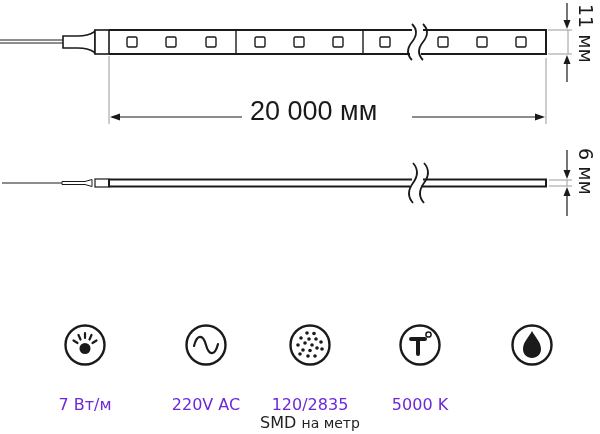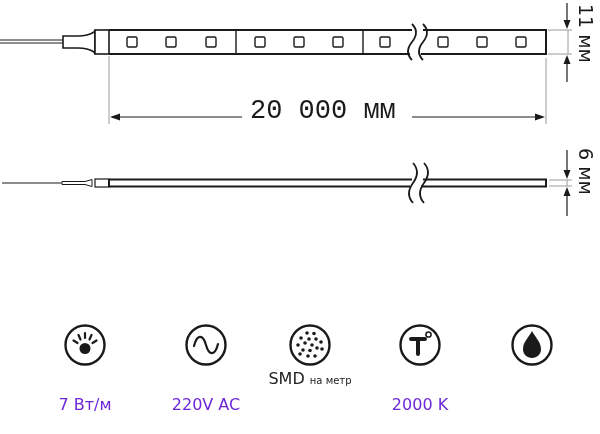--- a/index.html
+++ b/index.html
@@ -1,29 +1,29 @@
 <!DOCTYPE html>
 <html><head>
 <meta charset="utf-8">
 <style>
   html, body { margin: 0; padding: 0; background: #ffffff; }
   body { width: 600px; height: 434px; position: relative; overflow: hidden;
          font-family: "DejaVu Sans", sans-serif; color: #222; }
   #diagram { position: absolute; left: 0; top: 0; width: 600px; height: 300px; }
-  .dim-text { position: absolute; font-family: Liberation Mono, monospace; color: #1a1a1a; white-space: nowrap; }
+  .dim-text { position: absolute; font-family: Liberation Sans, sans-serif; color: #1a1a1a; white-space: nowrap; }
   .len-label { left: 244px; top: 96px; font-size: 27px; line-height: 30px; background: #fff; padding: 0 6px; }
   .vert-label { position: absolute; font-size: 19px; line-height: 20px; transform-origin: left top;
                 transform: rotate(90deg); white-space: nowrap; color: #1a1a1a; }
   .w-label { left: 596px; top: 4px; }
   .h-label { left: 596px; top: 148px; }
   .spec { position: absolute; top: 320px; width: 110px; text-align: center; }
   .spec svg { display: block; margin: 0 auto; }
   .spec-value { display: block; margin-top: 26px; font-size: 16px; line-height: 18px; color: #6d28d9; white-space: nowrap; }
   .spec-sub { display: block; font-size: 16px; line-height: 18px; color: #222; white-space: nowrap; }
-  .spec-sub small { font-size: 10px; }
+  .spec-sub small { font-size: 14px; }
 </style>
 </head>
 <body>
 
 <svg id="diagram" width="600" height="300" viewBox="0 0 600 300" xmlns="http://www.w3.org/2000/svg">
 
   <g stroke="#1a1a1a" fill="none">
 
     <line x1="0" y1="40" x2="63" y2="40" stroke-width="1"></line>
     <line x1="0" y1="43" x2="63" y2="43" stroke-width="1"></line>
@@ -139,30 +139,31 @@
         <circle cx="27" cy="25" r="1.8"></circle>
       <circle cx="18" cy="30" r="1.8"></circle>
         <circle cx="25" cy="30.5" r="1.8"></circle>
         <circle cx="32" cy="28" r="1.8"></circle>
         <circle cx="37" cy="29" r="1.8"></circle>
       <circle cx="15" cy="34" r="1.8"></circle>
         <circle cx="23" cy="36" r="1.8"></circle>
         <circle cx="30" cy="36" r="1.8"></circle>
     </g>
   </svg>
+  <span class="spec-value">120/2835</span>
   <span class="spec-sub"><span>SMD</span> <small>на метр</small></span>
 </div>
 
 <div class="spec" style="left:365px">
   <svg width="50" height="50" viewBox="0 0 50 50">
     <circle cx="25" cy="25" r="19.5" fill="none" stroke="#1a1a1a" stroke-width="2.4"></circle>
     <path d="M16,19 L30,19 M23,19 L23,34" fill="none" stroke="#1a1a1a" stroke-width="4" stroke-linecap="round"></path>
     <circle cx="33.5" cy="14.5" r="2.6" fill="none" stroke="#1a1a1a" stroke-width="1.5"></circle>
   </svg>
-  <span class="spec-value">2000 K</span>
+  <span class="spec-value">5000 K</span>
 </div>
 
 <div class="spec" style="left:477px">
   <svg width="50" height="50" viewBox="0 0 50 50">
     <circle cx="25" cy="25" r="19.5" fill="none" stroke="#1a1a1a" stroke-width="2.4"></circle>
     <path d="M25,11 C28,17 34,22 34,29 C34,34.5 30,38 25,38 C20,38 16,34.5 16,29 C16,22 22,17 25,11 Z" fill="#1a1a1a"></path>
   </svg>
 </div>
 
 </body></html>

